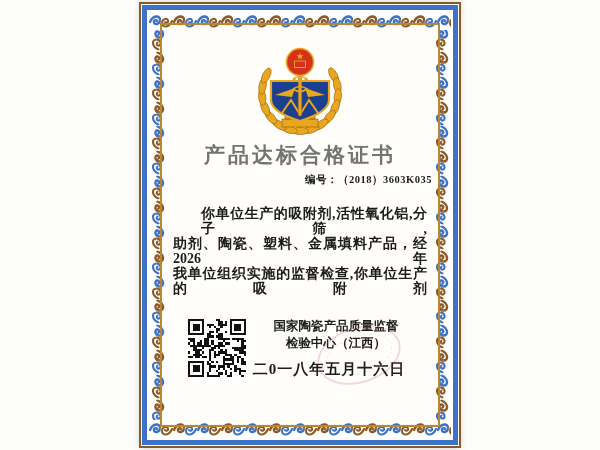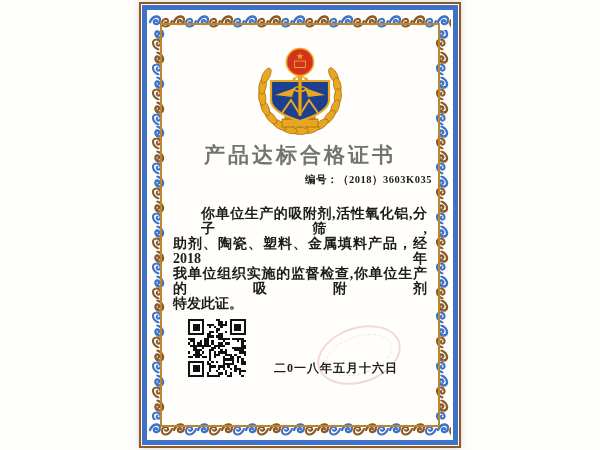--- a/index.html
+++ b/index.html
@@ -35,22 +35,22 @@
           box-sizing:border-box;font-size:10.5px;letter-spacing:.5px;}
   .company{position:absolute;top:158px;left:8px;font-size:12.5px;}
   .body{position:absolute;top:175px;left:5px;right:5px;font-size:14px;line-height:15px;}
   .bline{text-align:justify;text-align-last:justify;}
   .bline.first{padding-left:2em;}
   .bline.last{text-align:left;text-align-last:left;}
   .validity{position:absolute;top:266px;left:5px;font-size:12.5px;}
   .qr{position:absolute;top:288px;left:20px;width:58px;height:58px;line-height:0;}
   .issuer{position:absolute;top:287px;left:86px;width:164px;text-align:center;
           font-size:12.5px;line-height:17px;}
-  .issue-date{position:absolute;top:329px;left:86px;width:164px;text-align:center;
-          font-size:12px;letter-spacing:1px;}
+  .issue-date{position:absolute;top:329px;left:79px;width:164px;text-align:center;
+          font-size:15px;letter-spacing:1px;}
   .seal{position:absolute;top:296px;left:148px;width:82px;height:52px;
         border:2px solid rgba(195,85,85,.40);border-radius:50%;
         transform:rotate(-18deg);opacity:.55;}
   .seal::after{content:"";position:absolute;inset:7px;border:1px dashed rgba(195,85,85,.30);border-radius:50%;}
 </style>
 </head>
 <body>
 
 <div class="stage">
   <div class="cert">
@@ -388,23 +388,22 @@
     <text x="46" y="15.5" text-anchor="middle" font-size="8" fill="#e9a71f">★</text>
     <rect x="40.5" y="18" width="11" height="6.5" fill="none" stroke="#e9a71f" stroke-width="0.9"></rect>
     <path d="M41.5 24.5 h9" stroke="#e9a71f" stroke-width="0.9"></path>
   </svg></div>
 
       <div class="title">产品达标合格证书</div>
       <div class="number">编号：（2018）3603K035</div>
 
       <div class="body">
         <div class="bline first">你单位生产的吸附剂,活性氧化铝,分子筛,</div>
-        <div class="bline">助剂、陶瓷、塑料、金属填料产品，经 2018 年</div>
+        <div class="bline">助剂、陶瓷、塑料、金属填料产品，经 2026 年</div>
         <div class="bline">我单位组织实施的监督检查,你单位生产的吸附剂</div>
-        <div class="bline last">特发此证。</div>
       </div>
 
 
       <div class="qr" id="qr"><svg width="58" height="58" viewBox="0 0 25 25" shape-rendering="crispEdges">
        <rect width="25" height="25" fill="#fff"></rect>
             <rect x="12" y="0" width="1" height="1" fill="#111"></rect>
             <rect x="13" y="0" width="1" height="1" fill="#111"></rect>
             <rect x="13" y="1" width="1" height="1" fill="#111"></rect>
             <rect x="14" y="1" width="1" height="1" fill="#111"></rect>
             <rect x="16" y="1" width="1" height="1" fill="#111"></rect>
@@ -616,19 +615,23 @@
             <rect x="1" y="1" width="5" height="5" fill="#fff"></rect>
             <rect x="2" y="2" width="3" height="3" fill="#111"></rect>
             <rect x="18" y="0" width="7" height="7" fill="#111"></rect>
             <rect x="19" y="1" width="5" height="5" fill="#fff"></rect>
             <rect x="20" y="2" width="3" height="3" fill="#111"></rect>
             <rect x="0" y="18" width="7" height="7" fill="#111"></rect>
             <rect x="1" y="19" width="5" height="5" fill="#fff"></rect>
             <rect x="2" y="20" width="3" height="3" fill="#111"></rect>
           </svg></div>
 
+      <div class="issuer">
+        <div>国家陶瓷产品质量监督</div>
+        <div>检验中心（江西）</div>
+      </div>
 
       <div class="seal"></div>
 
       <div class="issue-date">二0一八年五月十六日</div>
     </div>
   </div>
 </div>
 
 </body></html>

